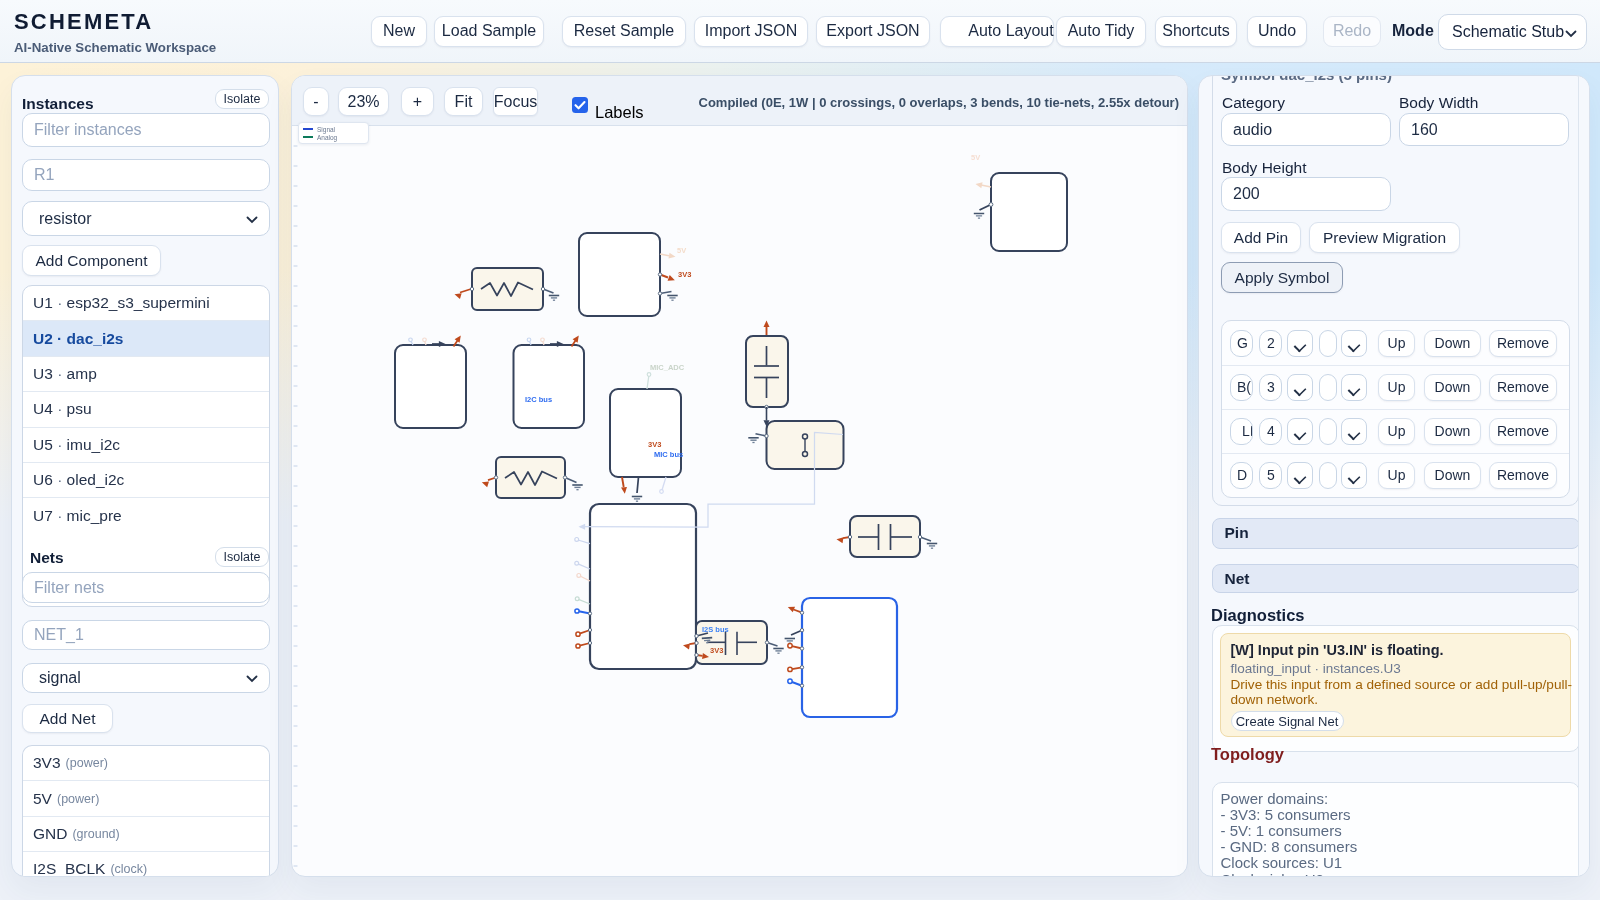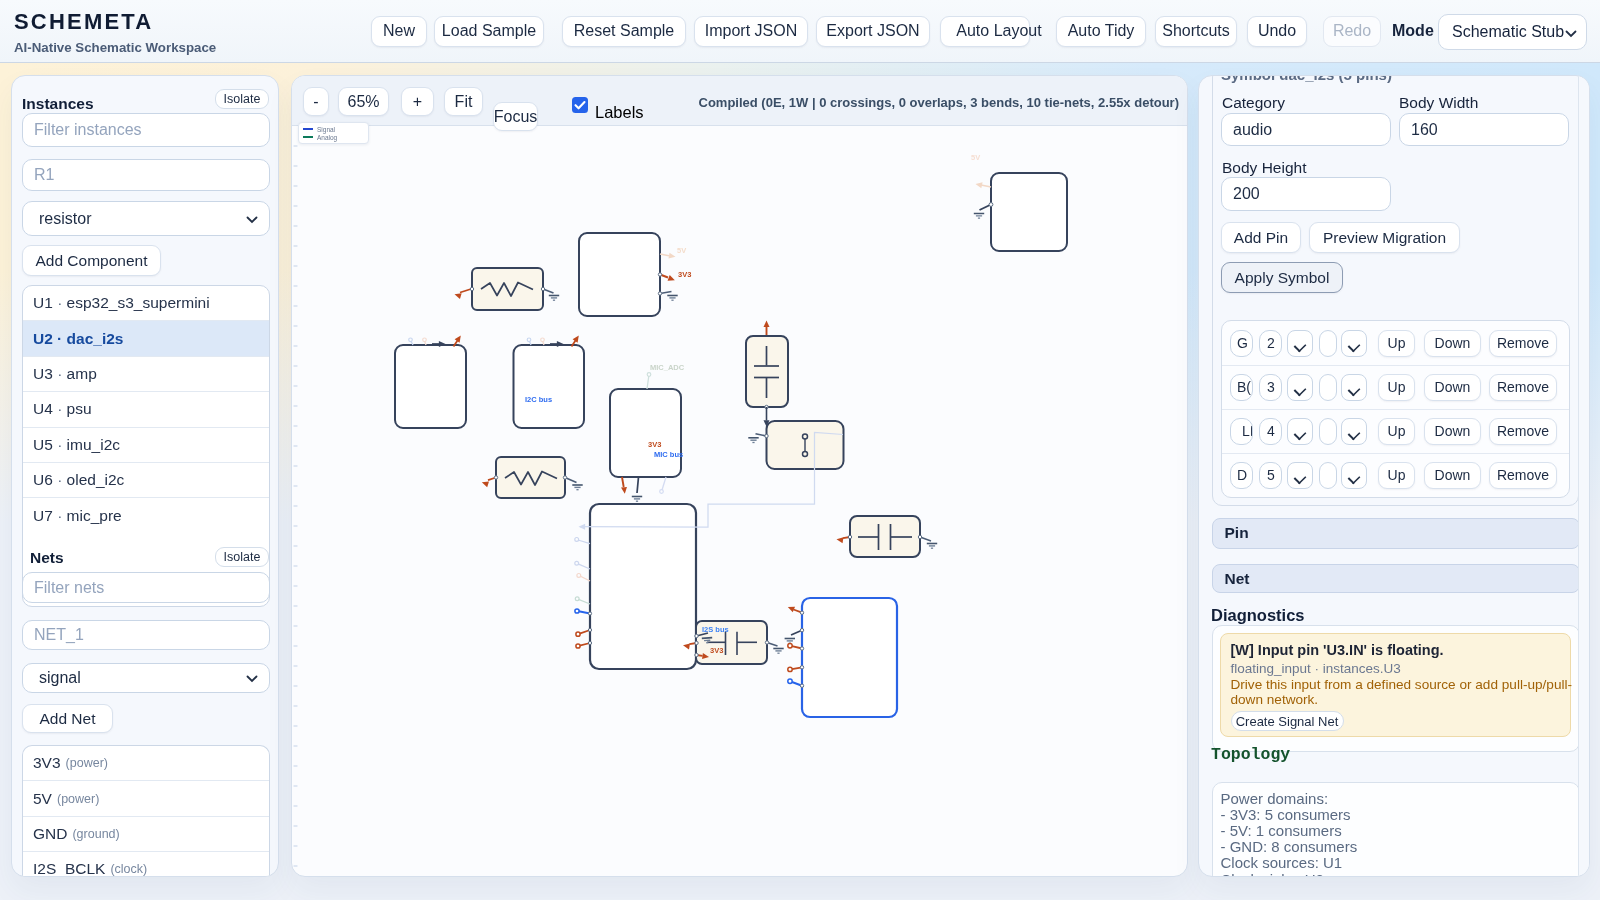--- a/index.html
+++ b/index.html
@@ -24,21 +24,21 @@
 <body>
 
 <div class="abs" style="left:0;top:0;width:1600px;height:63px;background:linear-gradient(#f7fafd,#f0f5fa);border-bottom:1px solid #ccd7e5;"></div>
 <div class="abs" style="left:14px;top:9px;font-size:22px;font-weight:800;letter-spacing:2.2px;color:#101c33;">SCHEMETA</div>
 <div class="abs" style="left:14px;top:40px;font-size:13.3px;font-weight:700;color:#4b5c77;">AI-Native Schematic Workspace</div>
 <div class="btn" style="left:371px;top:15.5px;width:56px;height:31px;">New</div>
 <div class="btn" style="left:434px;top:15.5px;width:110px;height:31px;">Load Sample</div>
 <div class="btn" style="left:562px;top:15.5px;width:124px;height:31px;">Reset Sample</div>
 <div class="btn" style="left:694px;top:15.5px;width:114px;height:31px;">Import JSON</div>
 <div class="btn" style="left:816px;top:15.5px;width:114px;height:31px;">Export JSON</div>
-<div class="btn" style="left:940px;top:15.5px;width:90px;height:31px;padding-left:28px;">Auto Layout</div>
+<div class="btn" style="left:940px;top:15.5px;width:114px;height:31px;padding-left:28px;">Auto Layout</div>
 <div class="btn" style="left:1056px;top:15.5px;width:90px;height:31px;">Auto Tidy</div>
 <div class="btn" style="left:1155px;top:15.5px;width:82px;height:31px;">Shortcuts</div>
 <div class="btn" style="left:1247px;top:15.5px;width:60px;height:31px;">Undo</div>
 <div class="btn" style="left:1323px;top:15.5px;width:58px;height:31px;color:#aab5c6;background:#fbfcfe;border-color:#e2e8f1;box-shadow:none;">Redo</div>
 <div class="abs" style="left:1392px;top:22px;font-size:16px;font-weight:700;color:#16233c;">Mode</div>
 <div class="abs" style="left:1438px;top:13.5px;width:149px;height:36px;background:#fff;border:1px solid #cfdae8;border-radius:10px;display:flex;align-items:center;padding-left:13px;font-size:16px;color:#16233c;">Schematic Stub
 <svg class="chev" style="right:9px;top:15px;" viewBox="0 0 12 8">
       <path d="M1.5 1.5 L6 6 L10.5 1.5" fill="none" stroke="#222f45" stroke-width="1.8" stroke-linecap="round"></path>
     </svg></div>
 
@@ -74,24 +74,24 @@
     <div class="li">3V3<span class="sub">(power)</span></div>
     <div class="li">5V<span class="sub">(power)</span></div>
     <div class="li">GND<span class="sub">(ground)</span></div>
     <div class="li">I2S_BCLK<span class="sub">(clock)</span></div>
   </div>
 </div>
 
 <div class="panel" style="left:291px;top:75px;width:897px;height:802px;background:#fbfcfe;">
   <div class="abs" style="left:0;top:0;width:895px;height:50px;background:#edf2f9;border-bottom:1px solid #d8e1ed;"></div>
   <div class="btn" style="left:11px;top:11px;width:26px;height:29px;">-</div>
-  <div class="btn" style="left:46px;top:11px;width:51px;height:29px;">65%</div>
+  <div class="btn" style="left:46px;top:11px;width:51px;height:29px;">23%</div>
   <div class="btn" style="left:109px;top:11px;width:33px;height:29px;">+</div>
   <div class="btn" style="left:152px;top:11px;width:39px;height:29px;">Fit</div>
-  <div class="btn" style="left:201px;top:26px;width:45px;height:29px;">Focus</div>
+  <div class="btn" style="left:201px;top:11px;width:45px;height:29px;border-radius:6px;">Focus</div>
   <svg class="abs" style="left:280px;top:21px;width:16px;height:16px;" viewBox="0 0 16 16">
       <rect x="0" y="0" width="16" height="16" rx="3.5" fill="#2563eb"></rect>
       <path d="M3.5 8.2 L6.6 11.3 L12.5 5" fill="none" stroke="#fff" stroke-width="2.1" stroke-linecap="round" stroke-linejoin="round"></path>
     </svg>
   <div class="abs" style="left:303px;top:16px;font-size:16.5px;color:#000000;margin-top:11px;">Labels</div>
   <div class="abs" style="right:8px;top:18.5px;font-size:13px;font-weight:700;color:#3a4e66;">Compiled (0E, 1W | 0 crossings, 0 overlaps, 3 bends, 10 tie-nets, 2.55x detour)</div>
 
   <svg class="abs" style="left:1px;top:50px;" width="895" height="750" viewBox="292 125 895 750">
     <defs>
       <g id="gnd">
@@ -401,16 +401,16 @@
   <div class="abs" style="left:12.5px;top:441.5px;width:368px;height:31.5px;background:#e2e9f6;border:1px solid #c8d4e8;border-radius:8px;display:flex;align-items:center;padding-left:12px;font-weight:700;font-size:15.5px;color:#16233c;">Pin</div>
   <div class="abs" style="left:12.5px;top:488px;width:368px;height:29px;background:#e2e9f6;border:1px solid #c8d4e8;border-radius:8px;display:flex;align-items:center;padding-left:12px;font-weight:700;font-size:15.5px;color:#16233c;">Net</div>
   <div class="abs" style="left:12px;top:530px;font-size:16.5px;font-weight:700;color:#111f38;">Diagnostics</div>
   <div class="abs" style="left:12.5px;top:548.5px;width:368px;height:127px;background:#fdfeff;border:1px solid #d8e1ec;border-radius:10px;"></div>
   <div class="abs" style="left:20.5px;top:557px;width:351px;height:104px;background:#fcf4dd;border:1px solid #eedaa9;border-radius:8px;padding:8px 10px;">
     <div style="font-size:14.5px;font-weight:700;color:#1d2435;">[W] Input pin 'U3.IN' is floating.</div>
     <div style="font-size:13.5px;color:#6b7891;margin-top:2.5px;">floating_input · instances.U3</div>
     <div style="font-size:13.6px;color:#a16207;margin-top:1.5px;line-height:15.2px;white-space:nowrap;">Drive this input from a defined source or add pull-up/pull-<br>down network.</div>
     <div style="position:relative;margin-top:4px;width:113px;height:20px;background:#fff;border:1px solid #d4deea;border-radius:10px;display:flex;align-items:center;justify-content:center;font-size:13px;color:#1c2a42;">Create Signal Net</div>
   </div>
-  <div class="abs" style="left:12px;top:669px;font-size:16.5px;font-weight:700;color:#14532d;font-family:Liberation Mono, monospace;">Topology</div>
+  <div class="abs" style="left:12px;top:669px;font-size:16.5px;font-weight:700;color:#7f1d1d;">Topology</div>
   <div class="abs" style="left:12.5px;top:705.5px;width:368px;height:120px;background:#fdfeff;border:1px solid #d8e1ec;border-radius:10px;padding:8px 0 0 8px;font-size:15px;color:#5a6a82;line-height:16.2px;">Power domains:<br>- 3V3: 5 consumers<br>- 5V: 1 consumers<br>- GND: 8 consumers<br>Clock sources: U1<br>Clock sinks: U2</div>
   <div class="abs" style="left:379px;top:0;width:12px;height:802px;background:#f5f8fd;border-left:1px solid #dde5ef;"></div>
 </div>
 
 </body></html>

